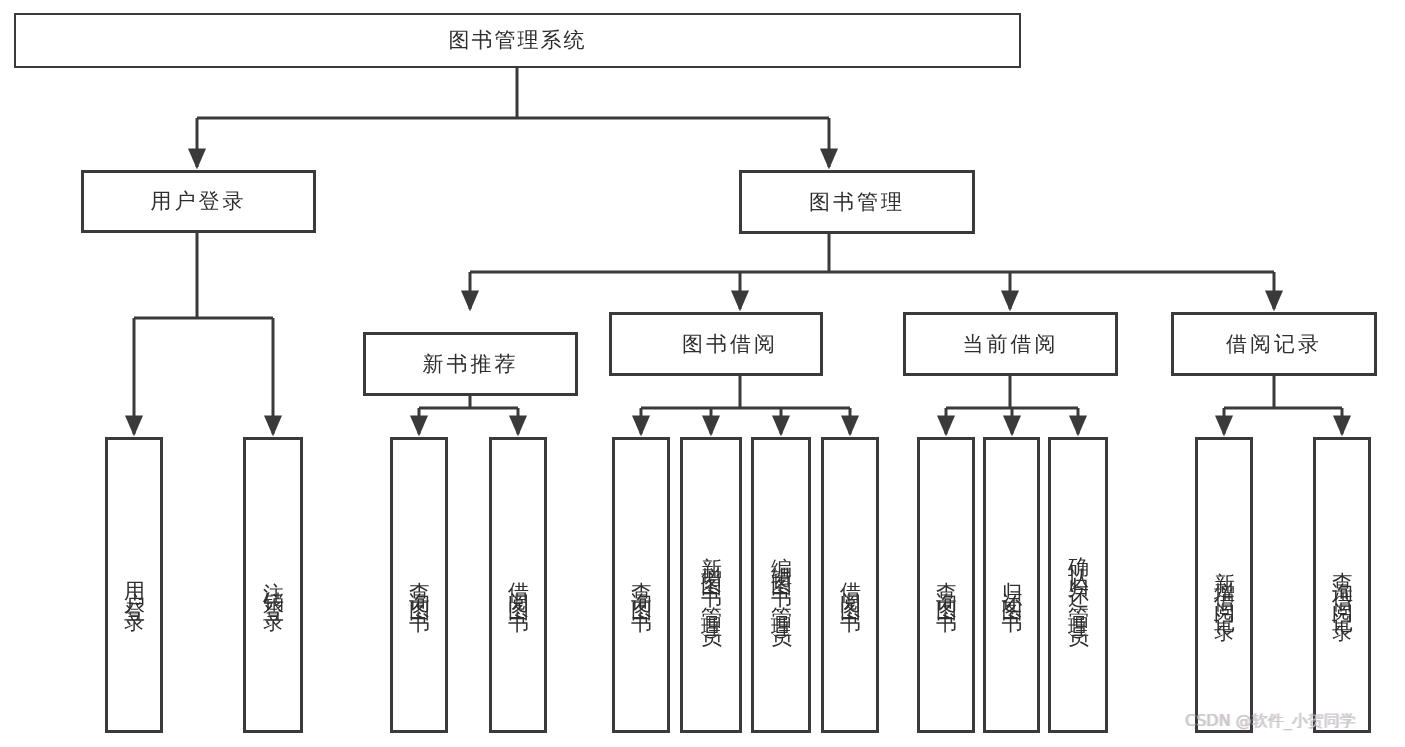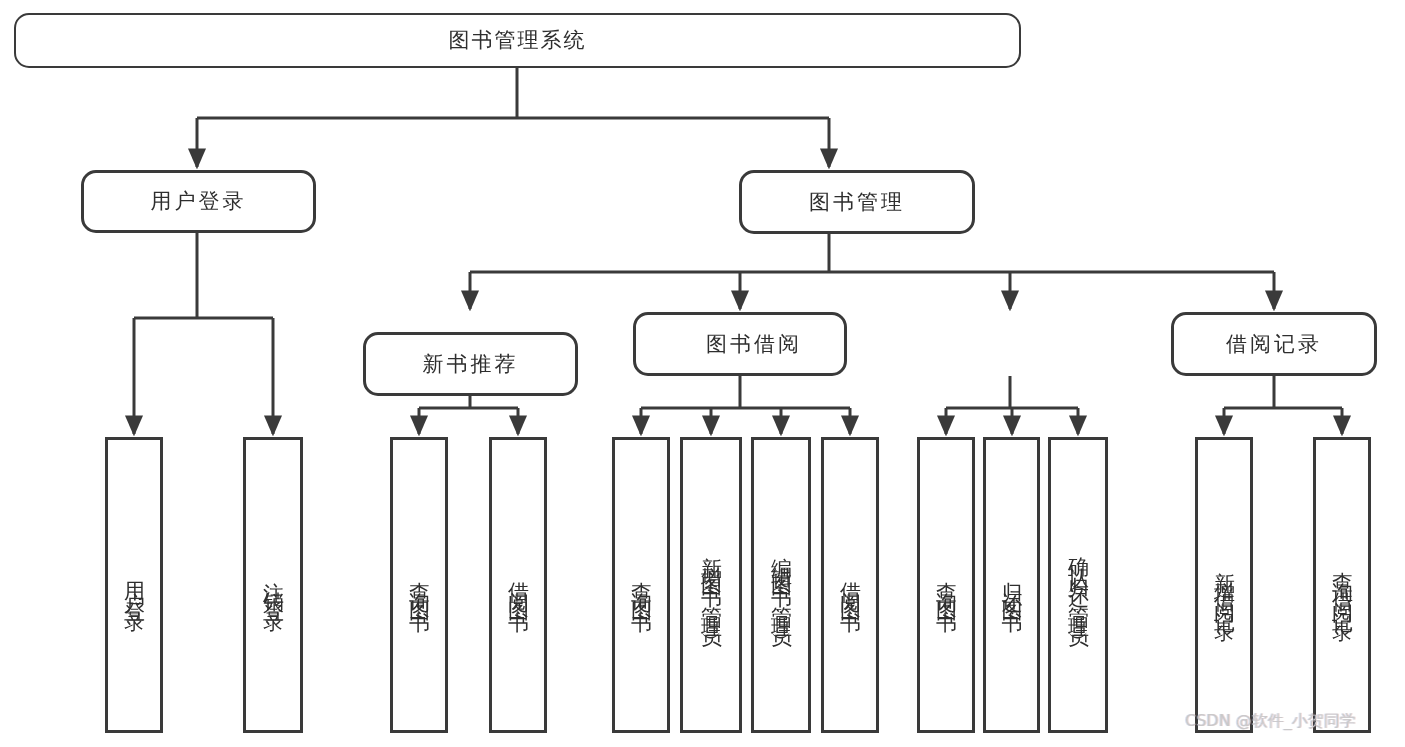--- a/index.html
+++ b/index.html
@@ -31,21 +31,20 @@
     display: flex;
     align-items: center;
     justify-content: center;
     text-align: center;
   }
   .hbox {
     font-size: 21px;
     letter-spacing: 3px;
     line-height: 1;
     white-space: nowrap;
-    border-radius: 15px;
   }
   .root {
     border-width: 2px;
     letter-spacing: 2px;
   }
   .vbox {
     writing-mode: vertical-rl;
     text-orientation: mixed;
     font-size: 21px;
     letter-spacing: 10px;
@@ -120,22 +119,25 @@
   <div class="node hbox" style="left:81px; top:170px; width:235px; height:63px;">
     <span>用户登录</span>
   </div>
   <div class="node hbox" style="left:739px; top:170px; width:236px; height:64px;">
     <span>图书管理</span>
   </div>
 
   <div class="node hbox" style="left:363px; top:312px; width:215px; height:64px;margin-top:20px;">
     <span>新书推荐</span>
   </div>
-  <div class="node hbox" style="left:633px; top:312px; width:214px; height:64px;padding-left:28px;">
+  <div class="node hbox" style="left:609px; top:312px; width:214px; height:64px;padding-left:28px;">
     <span>图书借阅</span>
+  </div>
+  <div class="node hbox" style="left:903px; top:312px; width:215px; height:64px;">
+    <span>当前借阅</span>
   </div>
   <div class="node hbox" style="left:1171px; top:312px; width:206px; height:64px;">
     <span>借阅记录</span>
   </div>
 
   <div class="node vbox" style="left:105px; top:437px; width:58px; height:296px;">
     <span>用户登录</span>
   </div>
   <div class="node vbox" style="left:243px; top:437px; width:60px; height:296px;">
     <span>注销登录</span>

